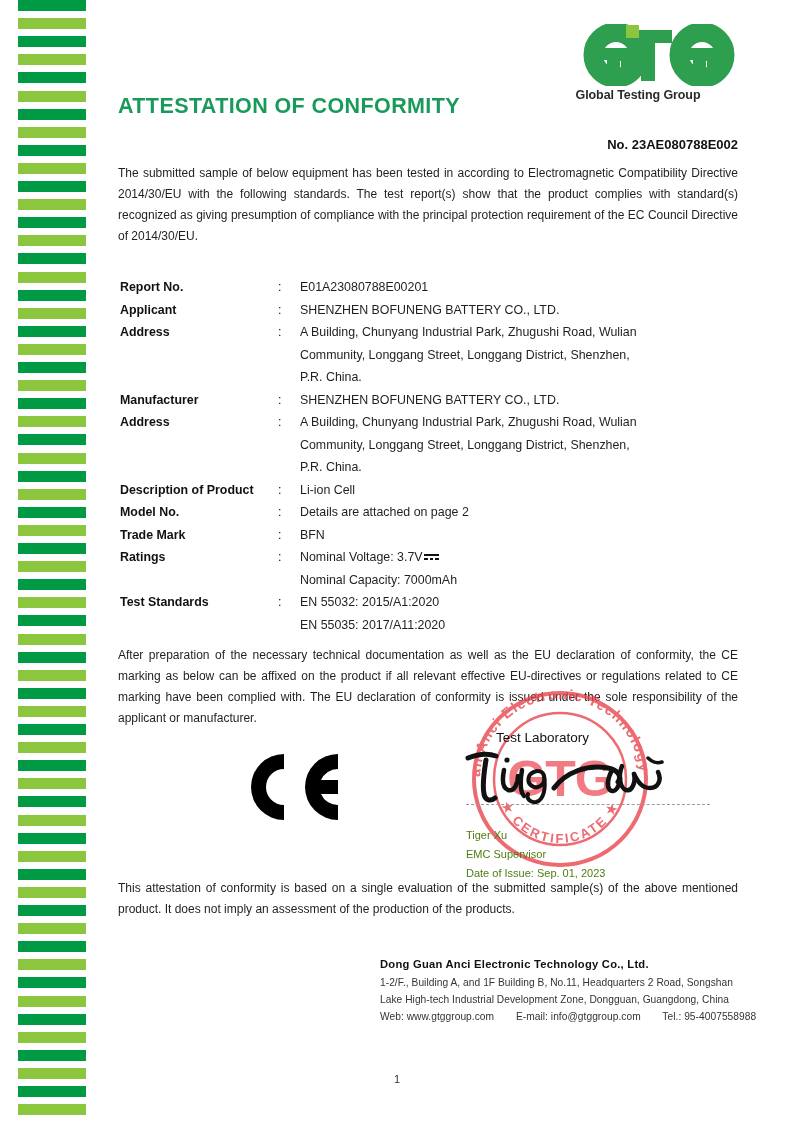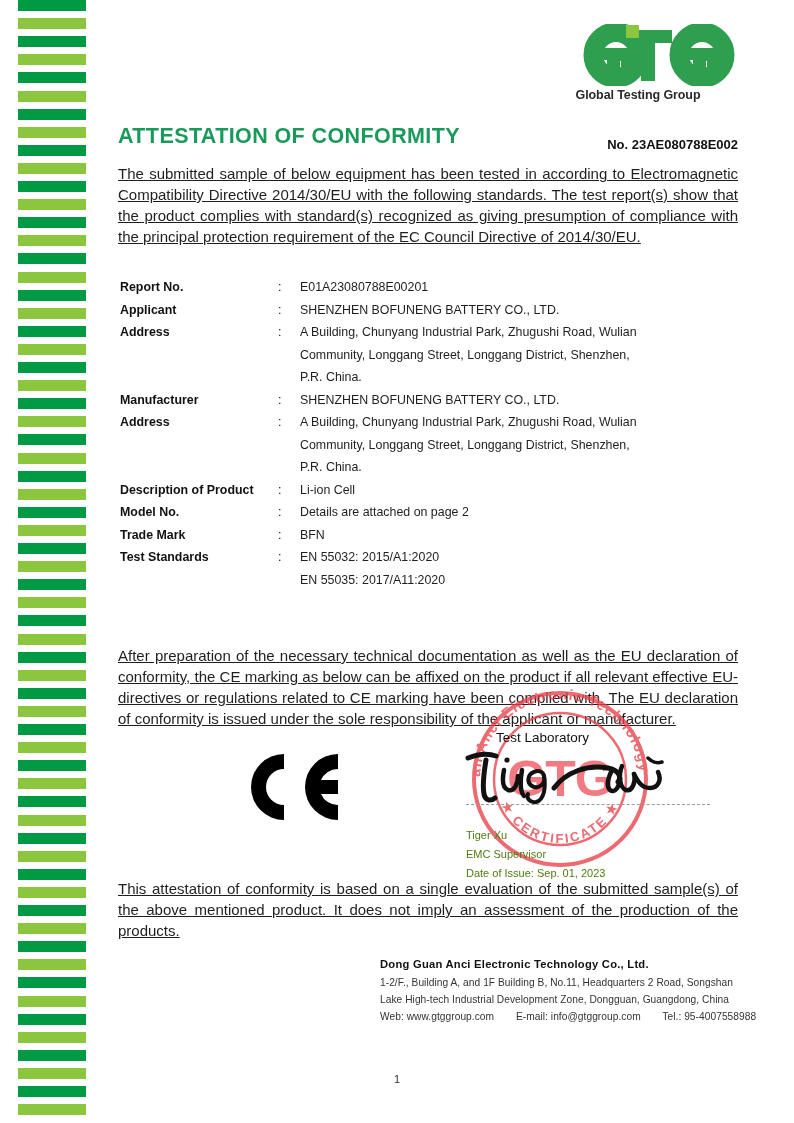--- a/index.html
+++ b/index.html
@@ -44,21 +44,20 @@
   }
   #doc-title {
     position: absolute;
     left: 0;
     top: 70px;
     font-size: 21.5px;
     font-weight: bold;
     letter-spacing: 0.4px;
     color: #1a9a5a;
     white-space: nowrap;
-    margin-top: 30px;
   }
   #logo-block {
     position: absolute;
     right: 0;
     top: 0;
     text-align: center;
     width: 200px;
   }
   #logo-mark {
     position: relative;
@@ -81,25 +80,24 @@
     font-weight: bold;
     color: #111;
     white-space: nowrap;
   }
 
   
   .para {
     position: absolute;
     left: 118px;
     width: 620px;
-    font-size: 15px;
+    font-size: 12px;
     line-height: 21px;
     text-align: justify;
     color: #1f1f1f;
-    text-decoration: underline;
   }
   #intro-para { top: 163px; }
   #ce-para    { top: 645px; }
   #closing-para { top: 878px; }
 
   
   #details-table {
     position: absolute;
     left: 120px;
     top: 276px;
@@ -403,20 +401,28 @@
           </td>
         </tr>
         <tr>
           <td class="cell-label">Trade Mark</td>
           <td class="cell-colon">:</td>
           <td class="cell-value">
             <span class="value-line">BFN</span>
           </td>
         </tr>
         <tr class="row-gap">
+          <td class="cell-label">Ratings</td>
+          <td class="cell-colon">:</td>
+          <td class="cell-value">
+            <span class="value-line">Nominal Voltage: 3.7V<span class="dc-symbol"></span></span>
+            <span class="value-line">Nominal Capacity: 7000mAh</span>
+          </td>
+        </tr>
+        <tr class="row-gap">
           <td class="cell-label">Test Standards</td>
           <td class="cell-colon">:</td>
           <td class="cell-value">
             <span class="value-line">EN 55032: 2015/A1:2020</span>
             <span class="value-line">EN 55035: 2017/A11:2020</span>
           </td>
         </tr>
       </tbody>
   </table>
 

